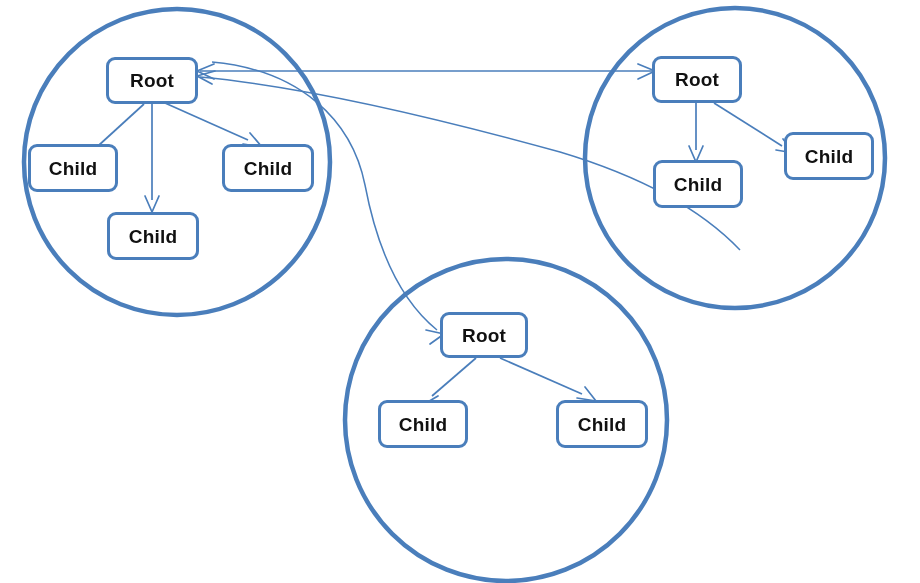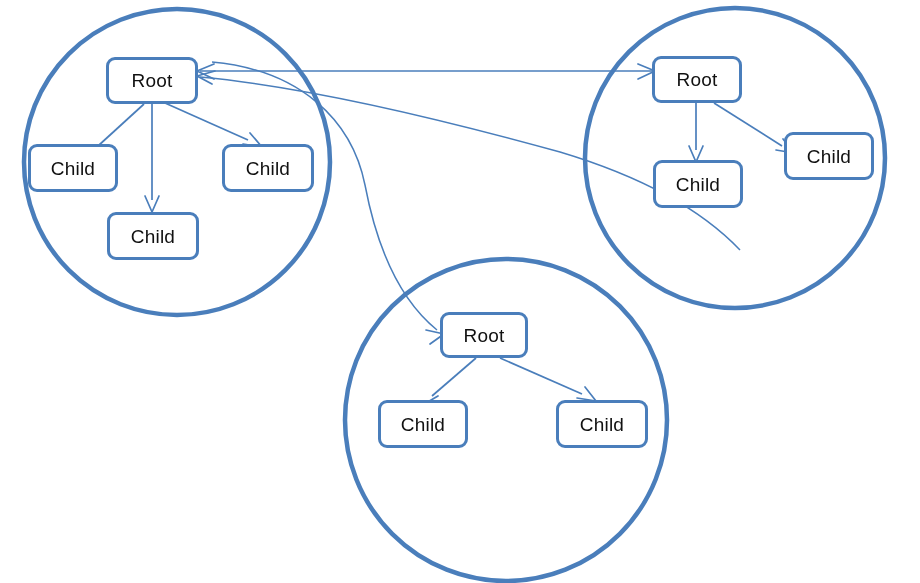--- a/index.html
+++ b/index.html
@@ -32,20 +32,21 @@
     border-radius: 9px;
     display: flex;
     align-items: center;
     justify-content: center;
     color: #111111;
     font-family: "Liberation Sans", sans-serif;
     font-size: 19px;
     line-height: 1;
     letter-spacing: 0.2px;
     z-index: 5;
+    font-weight: bold;
   }
   .node-label {
     display: block;
     white-space: nowrap;
   }
   .cluster-circle {
     fill: none;
     stroke: #4a7ebb;
     stroke-width: 4.5;
   }

